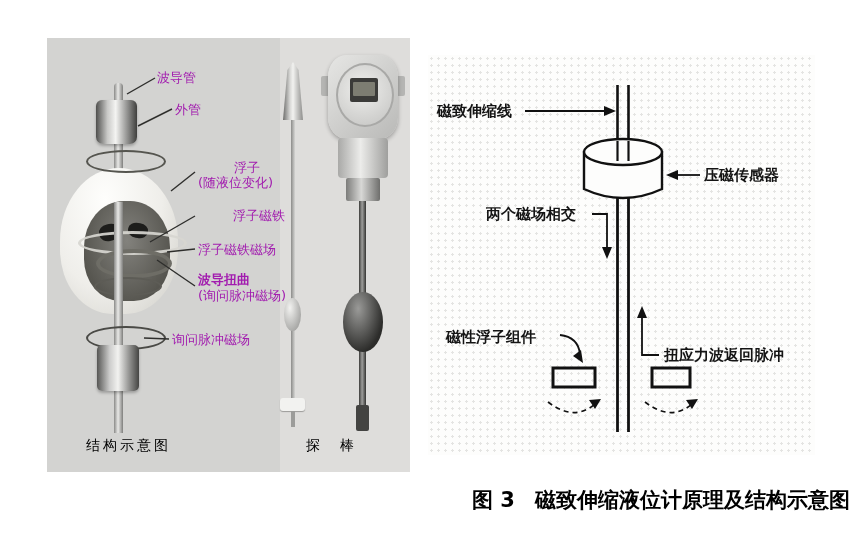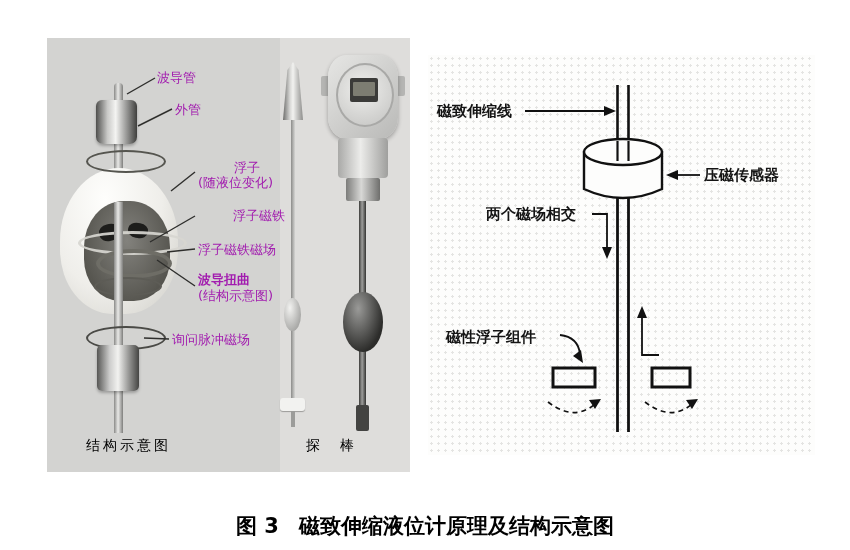--- a/index.html
+++ b/index.html
@@ -79,21 +79,21 @@
 
   
   #principle-panel{left:428px;top:55px;width:387px;height:400px;
     background-color:#fdfdfc;
     background-image:radial-gradient(#e4e4e2 1px,transparent 1.4px);
     background-size:7px 7px;}
   #principle-svg{left:0;top:0;width:387px;height:400px;z-index:2;}
   .pr-label{font-size:15px;font-weight:600;color:#141414;white-space:nowrap;z-index:3;}
 
   
-  #figure-caption{left:0;top:512px;width:850px;text-align:center;
+  #figure-caption{left:0;top:486px;width:850px;text-align:right;
     font-size:21px;font-weight:bold;color:#000;}
   #figure-caption .gap{display:inline-block;width:20px;}
 </style>
 </head>
 <body>
 
 <div id="photo-panel" class="abs">
   <div id="probe-zone-bg" class="abs"></div>
 
   <div id="sd-rod" class="abs rod"></div>
@@ -139,21 +139,21 @@
     </g>
   </svg>
 
   <div class="abs ph-label" style="left:110px;top:32px;">波导管</div>
   <div class="abs ph-label" style="left:128px;top:64px;">外管</div>
   <div class="abs ph-label" style="left:151px;top:122px;margin-left:36px;">浮子</div>
   <div class="abs ph-label" style="left:151px;top:137px;">(随液位变化)</div>
   <div class="abs ph-label" style="left:151px;top:170px;margin-left:35px;">浮子磁铁</div>
   <div class="abs ph-label" style="left:151px;top:204px;">浮子磁铁磁场</div>
   <div class="abs ph-label" style="left:151px;top:234px;font-weight:bold;">波导扭曲</div>
-  <div class="abs ph-label" style="left:151px;top:250px;">(结构示意图)</div>
+  <div class="abs ph-label" style="left:151px;top:250px;">(询问脉冲磁场)</div>
   <div class="abs ph-label" style="left:125px;top:294px;">询问脉冲磁场</div>
 
   <div class="abs ph-caption" style="left:39px;top:399px;">结构示意图</div>
   <div class="abs ph-caption" style="left:259px;top:399px;">探　棒</div>
 </div>
 
 <div id="principle-panel" class="abs">
   <svg id="principle-svg" class="abs" viewBox="0 0 387 400">
 
     <g>
@@ -208,17 +208,18 @@
     <g stroke="#111" stroke-width="1.7" fill="#111">
       <path d="M217 347 Q243 367 264 349" fill="none" stroke-dasharray="5,4"></path>
       <polygon points="270,344 258,345 264,354" stroke="none"></polygon>
     </g>
   </svg>
 
   <div class="abs pr-label" style="left:9px;top:47px;">磁致伸缩线</div>
   <div class="abs pr-label" style="left:276px;top:111px;">压磁传感器</div>
   <div class="abs pr-label" style="left:58px;top:150px;">两个磁场相交</div>
   <div class="abs pr-label" style="left:18px;top:273px;text-align:right;">磁性浮子组件</div>
+  <div class="abs pr-label" style="left:236px;top:291px;">扭应力波返回脉冲</div>
 </div>
 
 <div id="figure-caption" class="abs">
   <span>图 3</span><span class="gap"></span><span>磁致伸缩液位计原理及结构示意图</span>
 </div>
 
 </body></html>

